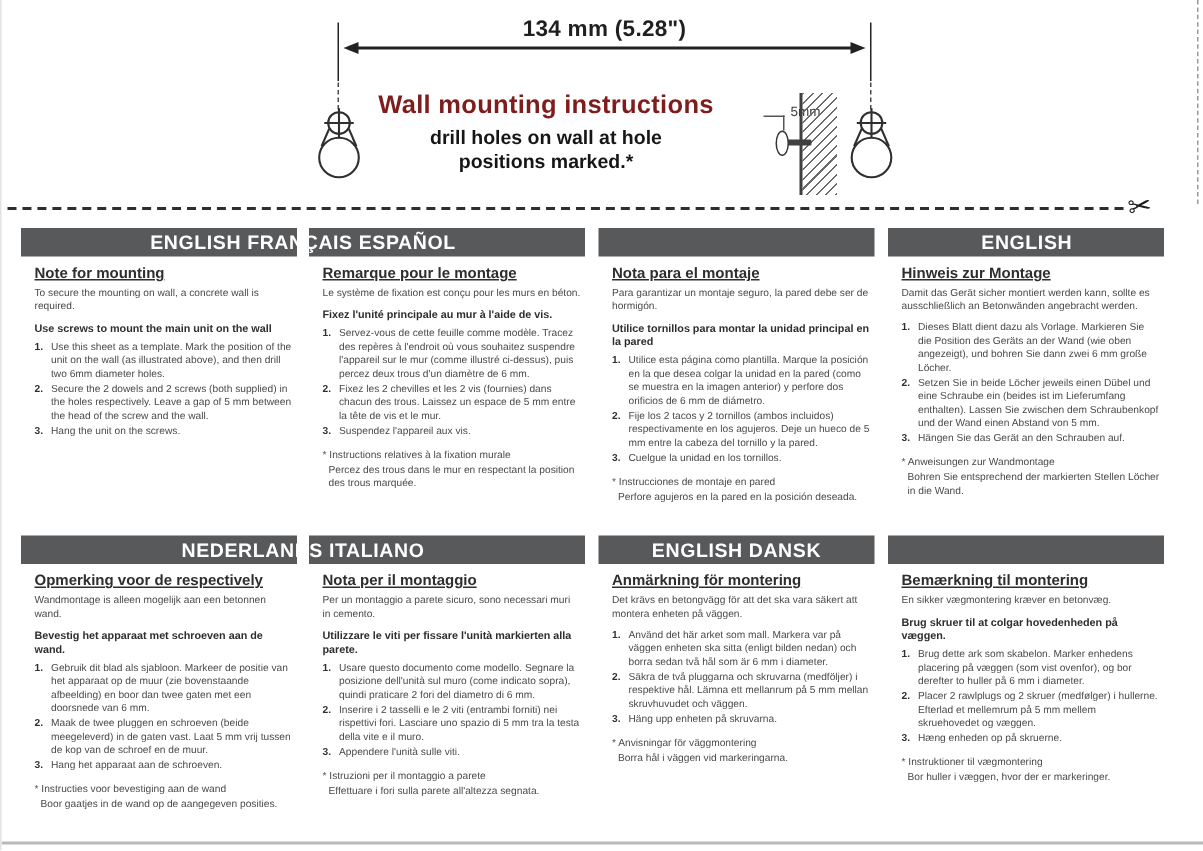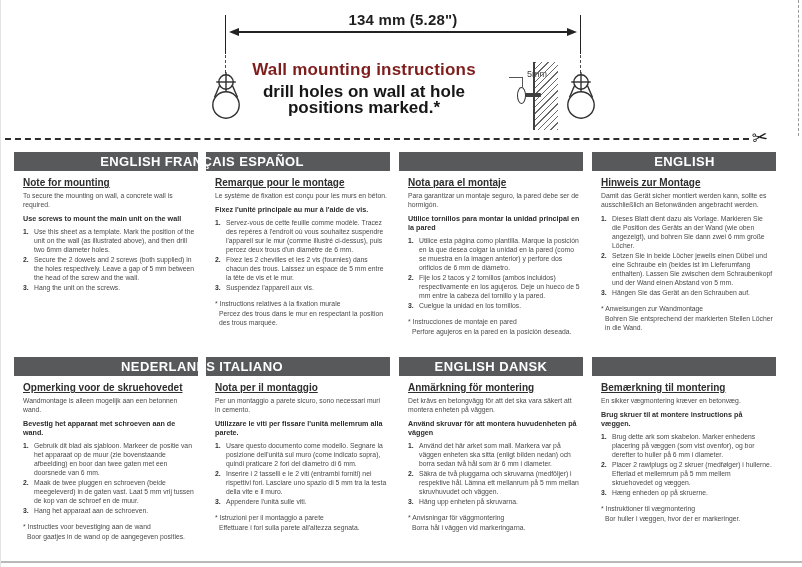--- a/index.html
+++ b/index.html
@@ -17,21 +17,21 @@
   .arrow.right{left:566px;border-left:10px solid #222;}
   .tick{position:absolute;top:15px;width:0;height:39px;border-left:1.5px solid #222;}
   .tick.l{left:224px;} .tick.r{left:579px;}
   .drop{position:absolute;top:55px;width:0;height:18px;border-left:1.5px dashed #4a4a4a;}
   .drop.l{left:224px;} .drop.r{left:579px;}
   .keyhole{position:absolute;top:71px;width:44px;height:50px;}
   .keyhole.l{left:203px;} .keyhole.r{left:558px;}
   .mount-title{position:absolute;top:60px;left:238px;width:250px;text-align:center;
     font-size:17px;font-weight:bold;color:#7f1d1d;letter-spacing:.2px;}
   .mount-sub{position:absolute;top:84px;left:258px;width:210px;text-align:center;
-    font-size:17px;font-weight:bold;color:#161616;line-height:16px;}
+    font-size:13px;font-weight:bold;color:#161616;line-height:16px;}
   .gap-label{position:absolute;top:69px;left:486px;font-size:9px;color:#3a3a3a;margin-left:40px;}
   .leader-h{position:absolute;top:77px;left:508px;width:14px;height:0;border-top:1px solid #555;}
   .leader-v{position:absolute;top:77px;left:521px;width:0;height:10px;border-left:1px solid #555;}
   .wall{position:absolute;top:62px;left:532px;width:23px;height:68px;
     background:repeating-linear-gradient(135deg,#6a6a6a 0 1px,transparent 1px 4.5px);
     border-left:2px solid #3f3f3f;}
   .screw-shaft{position:absolute;top:93px;left:523px;width:17px;height:4px;background:#3f3f3f;border-radius:1px;}
   .screw-head{position:absolute;top:87px;left:516px;width:7px;height:15px;background:#fff;
     border:1.5px solid #333;border-radius:50%;}
   .cut-line{position:absolute;top:138px;left:4px;width:744px;height:0;border-top:2px dashed #2e2e2e;}
@@ -159,71 +159,70 @@
         <li>Hängen Sie das Gerät an den Schrauben auf.</li>
       </ol>
       <p class="fn-title">* Anweisungen zur Wandmontage</p>
       <p class="fn-body">Bohren Sie entsprechend der markierten Stellen Löcher in die Wand.</p>
     </div>
   </div>
 
   <div class="sec" style="left:13px;top:357px;">
     <div class="bar"></div>
     <div class="content">
-      <h3>Opmerking voor de skruehovedet</h3>
+      <h3>Opmerking voor de respectively</h3>
       <p class="body">Wandmontage is alleen mogelijk aan een betonnen wand.</p>
       <h4>Bevestig het apparaat met schroeven aan de wand.</h4>
       <ol>
         <li>Gebruik dit blad als sjabloon. Markeer de positie van het apparaat op de muur (zie bovenstaande afbeelding) en boor dan twee gaten met een doorsnede van 6 mm.</li>
         <li>Maak de twee pluggen en schroeven (beide meegeleverd) in de gaten vast. Laat 5 mm vrij tussen de kop van de schroef en de muur.</li>
         <li>Hang het apparaat aan de schroeven.</li>
       </ol>
       <p class="fn-title">* Instructies voor bevestiging aan de wand</p>
       <p class="fn-body">Boor gaatjes in de wand op de aangegeven posities.</p>
     </div>
   </div>
 
   <div class="sec" style="left:205px;top:357px;">
     <div class="bar"></div>
     <div class="content">
       <h3>Nota per il montaggio</h3>
       <p class="body">Per un montaggio a parete sicuro, sono necessari muri in cemento.</p>
-      <h4>Utilizzare le viti per fissare l'unità mellemrum alla parete.</h4>
+      <h4>Utilizzare le viti per fissare l'unità markierten alla parete.</h4>
       <ol>
         <li>Usare questo documento come modello. Segnare la posizione dell'unità sul muro (come indicato sopra), quindi praticare 2 fori del diametro di 6 mm.</li>
         <li>Inserire i 2 tasselli e le 2 viti (entrambi forniti) nei rispettivi fori. Lasciare uno spazio di 5 mm tra la testa della vite e il muro.</li>
         <li>Appendere l'unità sulle viti.</li>
       </ol>
       <p class="fn-title">* Istruzioni per il montaggio a parete</p>
       <p class="fn-body">Effettuare i fori sulla parete all'altezza segnata.</p>
     </div>
   </div>
 
   <div class="sec" style="left:398px;top:357px;">
     <div class="bar"></div>
     <div class="content">
       <h3>Anmärkning för montering</h3>
       <p class="body">Det krävs en betongvägg för att det ska vara säkert att montera enheten på väggen.</p>
-      <h4>Använd skruvar för att montera huvudenheten på väggen</h4>
       <ol>
         <li>Använd det här arket som mall. Markera var på väggen enheten ska sitta (enligt bilden nedan) och borra sedan två hål som är 6 mm i diameter.</li>
         <li>Säkra de två pluggarna och skruvarna (medföljer) i respektive hål. Lämna ett mellanrum på 5 mm mellan skruvhuvudet och väggen.</li>
         <li>Häng upp enheten på skruvarna.</li>
       </ol>
       <p class="fn-title">* Anvisningar för väggmontering</p>
       <p class="fn-body">Borra hål i väggen vid markeringarna.</p>
     </div>
   </div>
 
   <div class="sec" style="left:591px;top:357px;">
     <div class="bar"></div>
     <div class="content">
       <h3>Bemærkning til montering</h3>
       <p class="body">En sikker vægmontering kræver en betonvæg.</p>
-      <h4>Brug skruer til at montere instructions på væggen.</h4>
+      <h4>Brug skruer til at colgar hovedenheden på væggen.</h4>
       <ol>
         <li>Brug dette ark som skabelon. Marker enhedens placering på væggen (som vist ovenfor), og bor derefter to huller på 6 mm i diameter.</li>
         <li>Placer 2 rawlplugs og 2 skruer (medfølger) i hullerne. Efterlad et mellemrum på 5 mm mellem skruehovedet og væggen.</li>
         <li>Hæng enheden op på skruerne.</li>
       </ol>
       <p class="fn-title">* Instruktioner til vægmontering</p>
       <p class="fn-body">Bor huller i væggen, hvor der er markeringer.</p>
     </div>
   </div>
 

